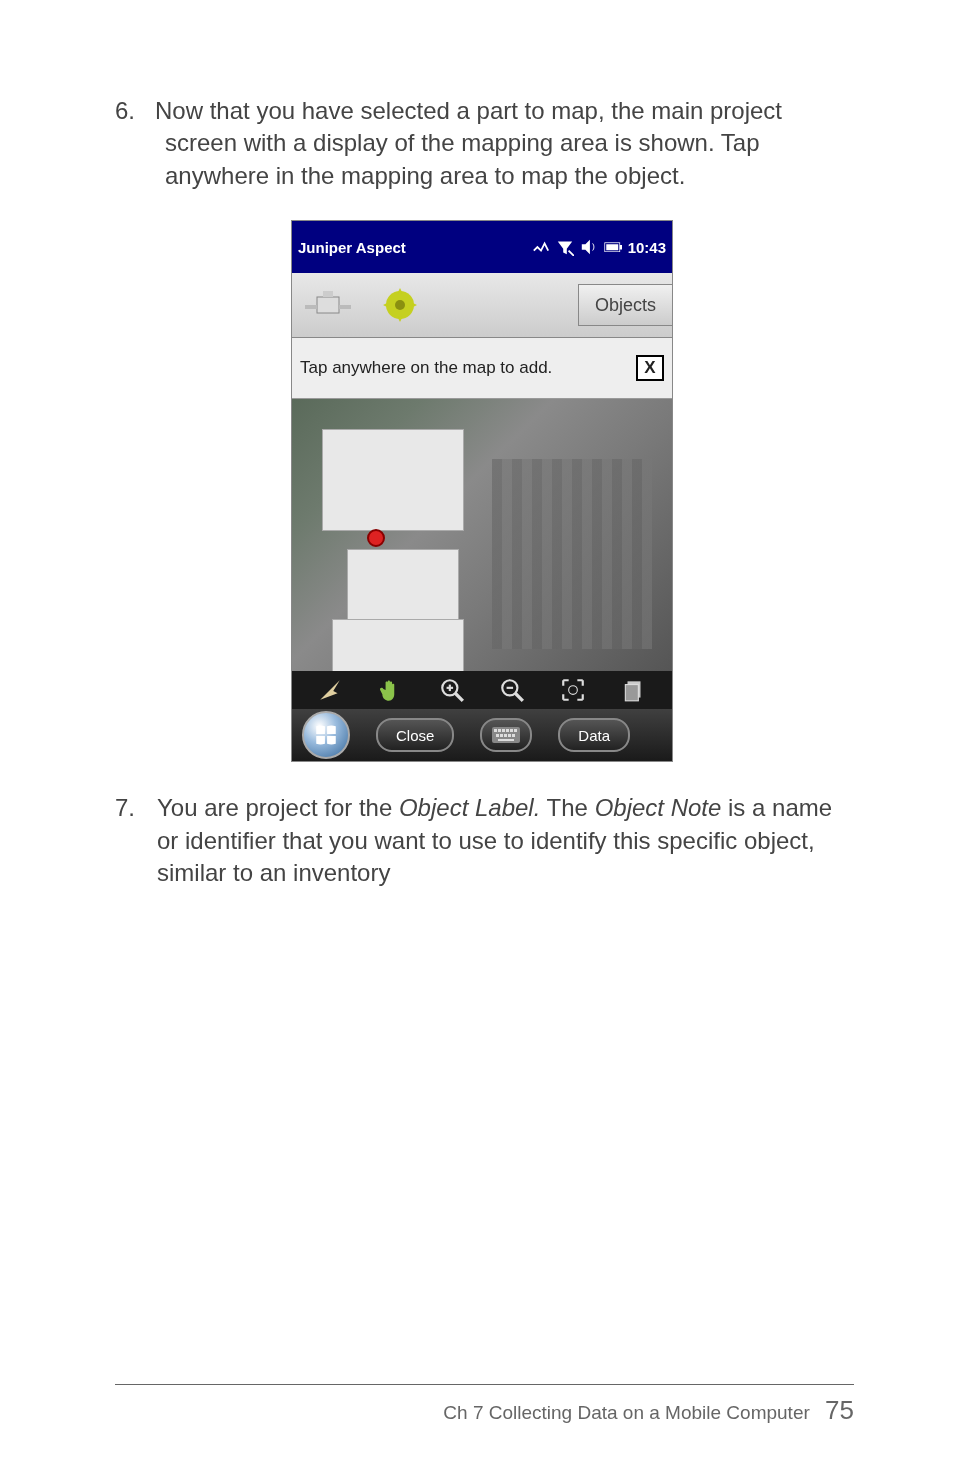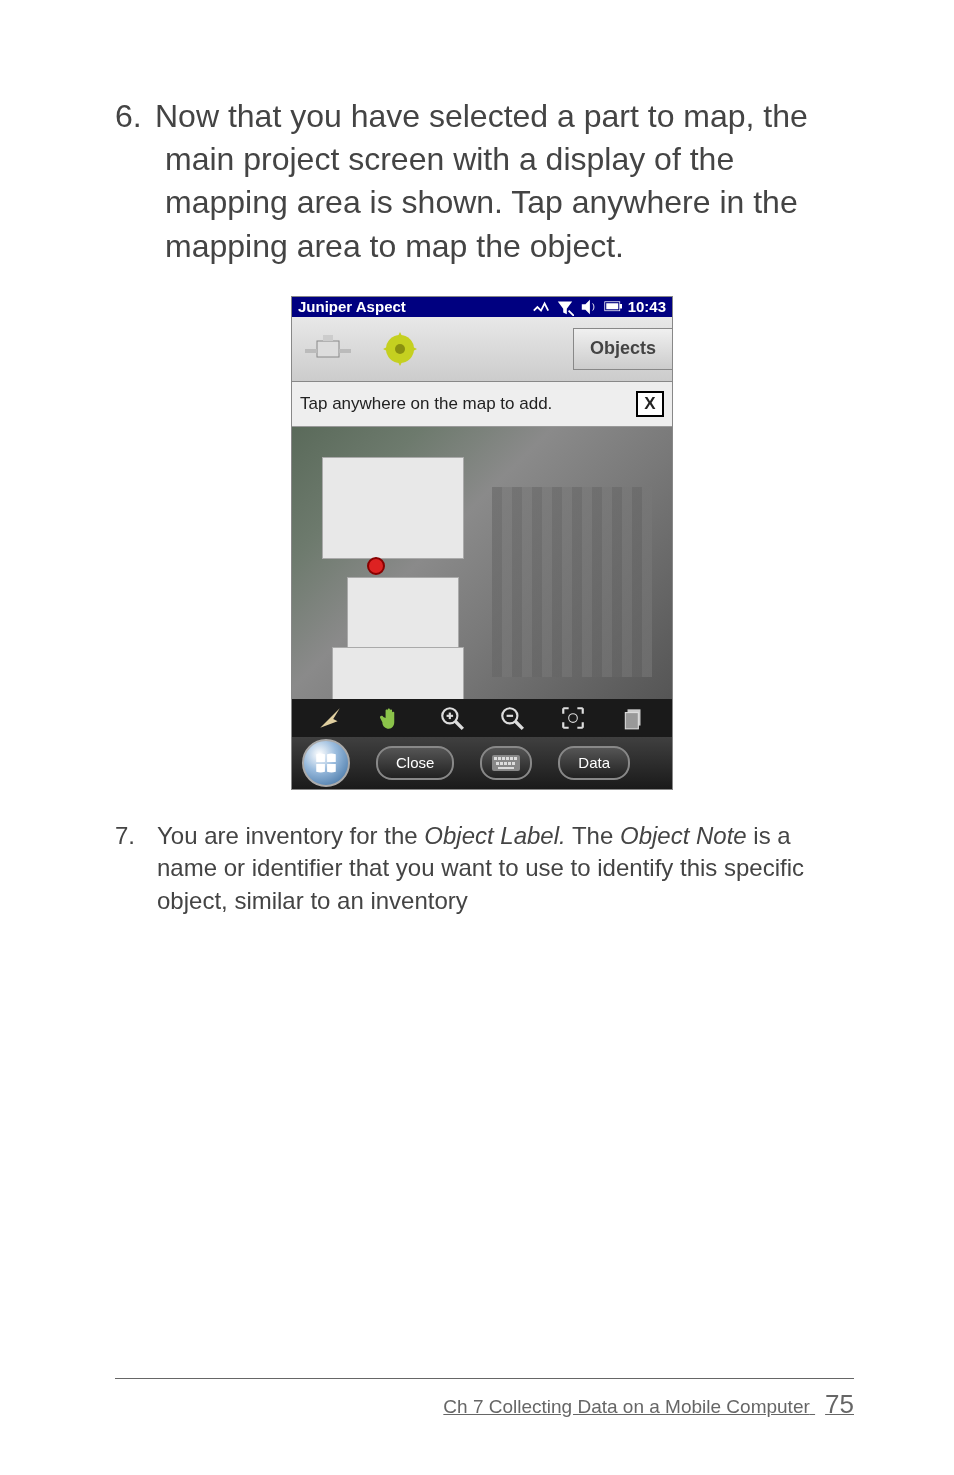--- a/index.html
+++ b/index.html
@@ -8,21 +8,21 @@
     font-family: "Century Gothic", "Avant Garde", sans-serif;
     color: #444;
     width: 954px;
     height: 1475px;
     position: relative;
   }
   .page {
     padding: 95px 105px 0 115px;
   }
   .step6 {
-    font-size: 32px;
+    font-size: 24px;
     line-height: 1.35;
     margin-bottom: 28px;
     padding-left: 50px;
     text-indent: -50px;
   }
   .step6-num {
     display: inline-block;
     width: 40px;
     text-indent: 0;
   }
@@ -44,24 +44,24 @@
     margin-bottom: 30px;
   }
   .device {
     width: 380px;
     border: 1px solid #888;
     background: #555;
   }
   .statusbar {
     background: #000080;
     color: #fff;
-    height: 20px;
-    display: flex;
-    align-items: center;
-    padding: 0 6px;
+    height: 28px;
+    display: flex;
+    align-items: center;
+    padding: 12px 6px;
     font-family: Tahoma, sans-serif;
     font-size: 15px;
     font-weight: bold;
   }
   .statusbar .title { flex: 1; }
   .statusbar .icons { display: flex; gap: 6px; align-items: center; }
   .ic {
     width: 18px; height: 18px; display: inline-block;
   }
   .topbar {
@@ -76,30 +76,30 @@
     display: flex; align-items: center; justify-content: center;
   }
   .objects-btn {
     margin-left: auto;
     background: linear-gradient(#f0f0f0,#ccc);
     border: 1px solid #888;
     border-right: none;
     height: 40px;
     padding: 0 16px;
     font-family: Tahoma, sans-serif;
-    font-weight: 700;
+    font-weight: 400;
     font-size: 18px;
     display: flex; align-items: center;
   }
   .hintbar {
     background: #eee;
     height: 36px;
     display: flex;
     align-items: center;
-    padding: 4px 8px;
+    padding: 12px 8px;
     border-bottom: 1px solid #999;
     font-family: Tahoma, sans-serif;
     font-size: 17px;
     color: #222;
   }
   .hint-close {
     margin-left: auto;
     border: 2px solid #000;
     width: 24px; height: 22px;
     display: flex; align-items: center; justify-content: center;
@@ -167,29 +167,28 @@
   .step7-num {
     width: 42px;
     flex-shrink: 0;
   }
   .step7-body {
     flex: 1;
   }
   .step7-body em { }
   .footer {
     position: absolute;
-    bottom: 55px;
+    bottom: 49px;
     left: 115px;
     right: 100px;
     border-top: 1px solid #666;
     padding-top: 10px;
     font-size: 19px;
     color: #666;
     text-align: right;
-    text-decoration: underline;
   }
   .footer .pg {
     font-size: 26px;
     margin-left: 10px;
     font-family: "Century Gothic", sans-serif;
   }
 </style>
 </head>
 <body>
 
@@ -320,21 +319,21 @@
           <span>Data</span>
         </div>
       </div>
 
     </div>
   </div>
 
   <div class="step7-row">
     <div class="step7-num">7.</div>
     <div class="step7-body">
-      <span>You are inventory for the </span><em>Object Label.</em><span> The </span><em>Object Note</em><span> is a name or identifier that you want to use to identify this specific object, similar to an inventory</span>
+      <span>You are project for the </span><em>Object Label.</em><span> The </span><em>Object Note</em><span> is a name or identifier that you want to use to identify this specific object, similar to an inventory</span>
     </div>
   </div>
 
 </div>
 
 <div class="footer">
   <span>Ch 7   Collecting Data on a Mobile Computer</span>
   <span class="pg">75</span>
 </div>
 

